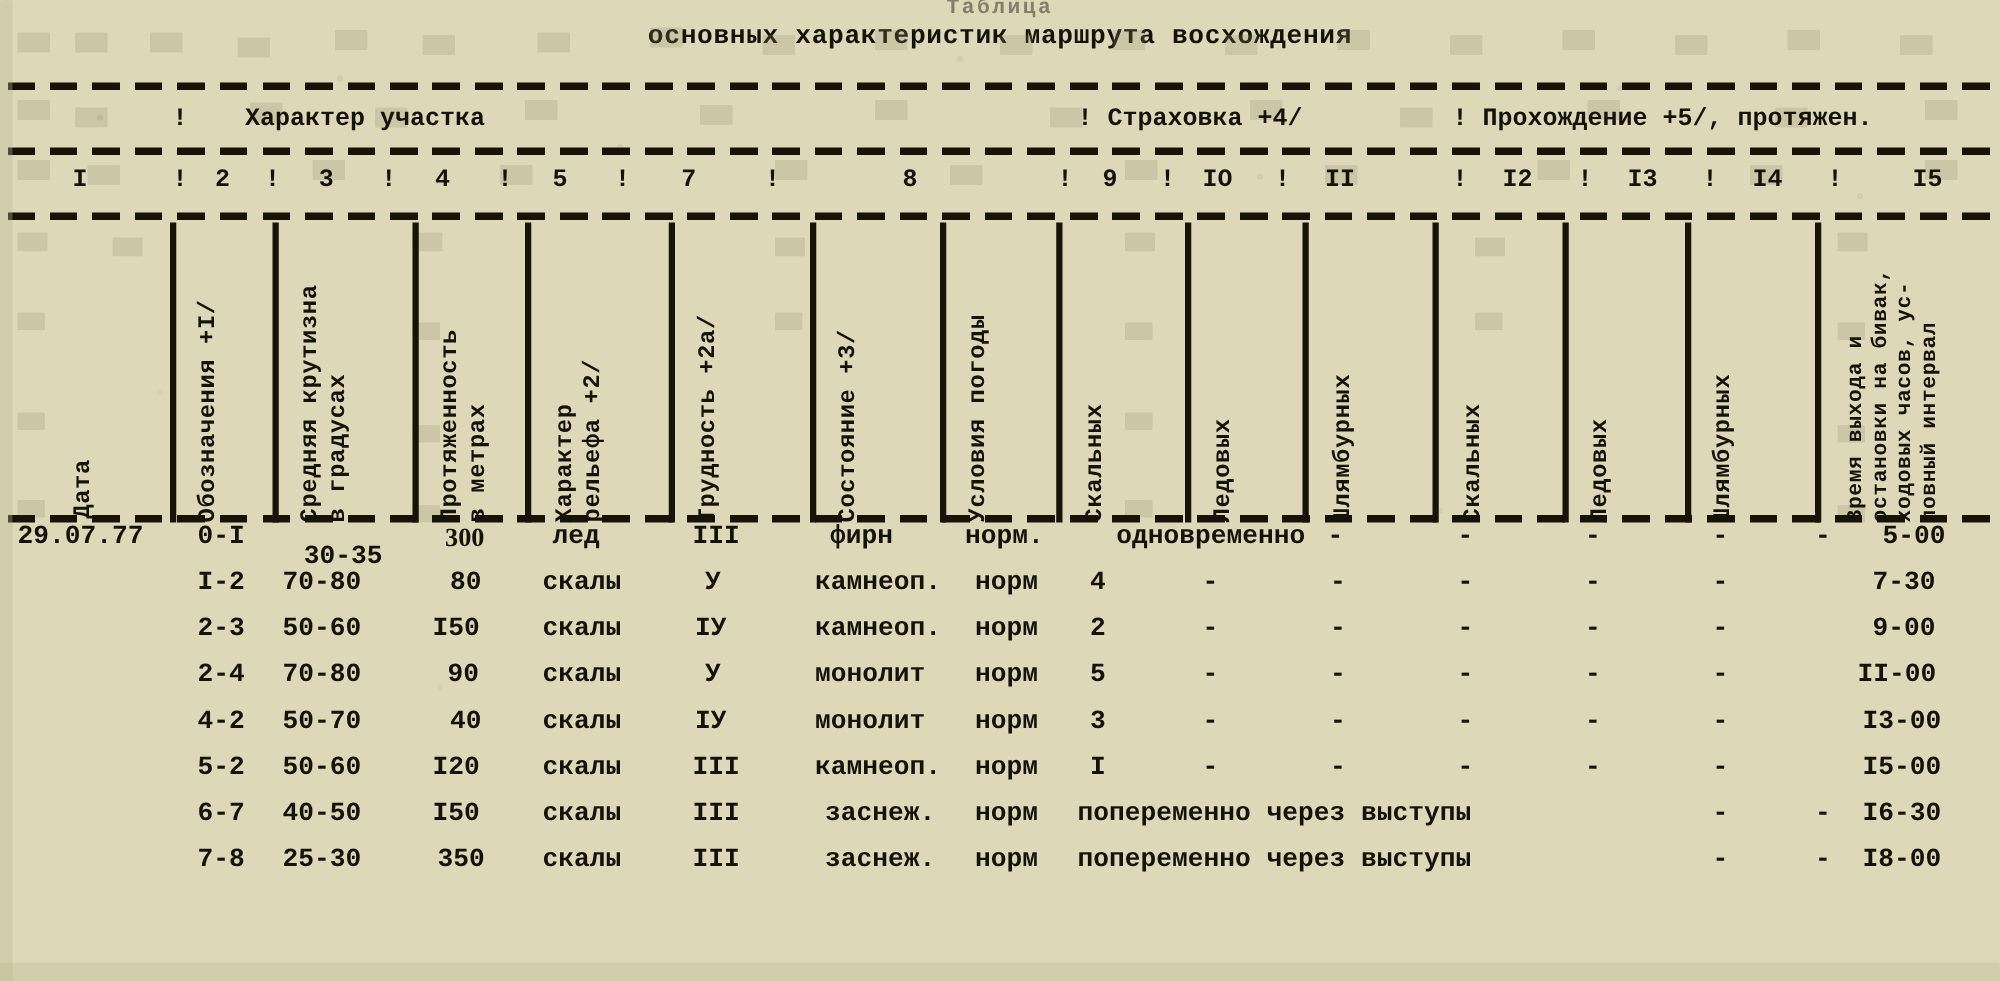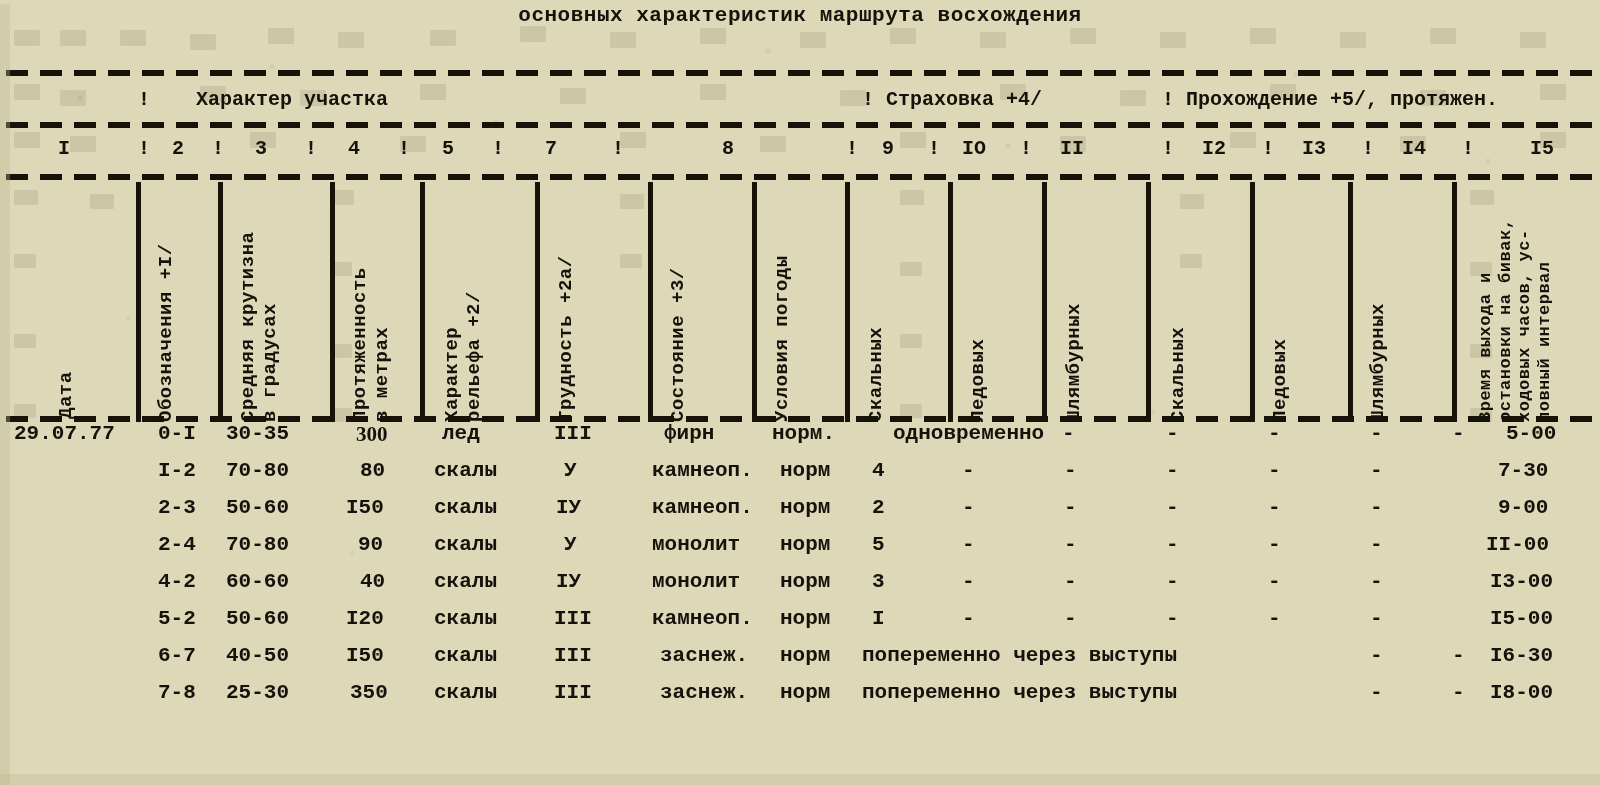--- a/index.html
+++ b/index.html
@@ -158,20 +158,21 @@
     <i style="left:900px; top:330px; width:22px; height:14px;"></i>
     <i style="left:1470px;top:340px; width:22px; height:14px;"></i>
 
     <i style="left:14px;  top:400px; width:22px; height:14px;"></i>
     <i style="left:330px; top:404px; width:22px; height:14px;"></i>
     <i style="left:900px; top:400px; width:22px; height:14px;"></i>
     <i style="left:1470px;top:404px; width:22px; height:14px;"></i>
   </div>
 
   <div class="title-wrap">
+    <div class="title-top">Таблица</div>
     <div class="title-main">основных характеристик маршрута восхождения</div>
   </div>
 
   <div class="dash-rule" style="top:66px;"></div>
   <div class="dash-rule" style="top:118px;"></div>
   <div class="dash-rule" style="top:170px;"></div>
   <div class="dash-rule" style="top:412px;"></div>
 
   <div class="hdr-row" style="top:84px;">
     <span class="hdr-cell bang" style="left:138px;">!</span>
@@ -247,21 +248,21 @@
   <div class="vhead" style="left:1476px;top:190px; height:228px; font-size:17px;">Время выхода и
 остановки на бивак,
 ходовых часов, ус-
 ловный интервал</div>
 
   <div class="data">
 
     <div class="drow">
       <span class="dcell" style="left:14px;">29.07.77</span>
       <span class="dcell" style="left:158px;">0-I</span>
-      <span class="dcell" style="left:226px;">30-35</span>
+      <span class="dcell" style="left:243px;margin-top:16px;">30-35</span>
       <span class="dcell" style="left:356px;font-family:Liberation Serif, serif;">300</span>
       <span class="dcell" style="left:442px;">лед</span>
       <span class="dcell" style="left:554px;">III</span>
       <span class="dcell" style="left:664px;">фирн</span>
       <span class="dcell" style="left:772px;">норм.</span>
       <span class="dcell" style="left:893px;">одновременно</span>
       <span class="dcell" style="left:1062px;">-</span>
       <span class="dcell" style="left:1166px;">-</span>
       <span class="dcell" style="left:1268px;">-</span>
       <span class="dcell" style="left:1370px;">-</span>
@@ -319,21 +320,21 @@
       <span class="dcell" style="left:1064px;">-</span>
       <span class="dcell" style="left:1166px;">-</span>
       <span class="dcell" style="left:1268px;">-</span>
       <span class="dcell" style="left:1370px;">-</span>
       <span class="dcell" style="left:1486px;">II-00</span>
     </div>
 
     <div class="drow">
       <span class="dcell" style="left:14px;"></span>
       <span class="dcell" style="left:158px;">4-2</span>
-      <span class="dcell" style="left:226px;">60-60</span>
+      <span class="dcell" style="left:226px;">50-70</span>
       <span class="dcell" style="left:360px;">40</span>
       <span class="dcell" style="left:434px;">скалы</span>
       <span class="dcell" style="left:556px;">IУ</span>
       <span class="dcell" style="left:652px;">монолит</span>
       <span class="dcell" style="left:780px;">норм</span>
       <span class="dcell" style="left:872px;">3</span>
       <span class="dcell" style="left:962px;">-</span>
       <span class="dcell" style="left:1064px;">-</span>
       <span class="dcell" style="left:1166px;">-</span>
       <span class="dcell" style="left:1268px;">-</span>

